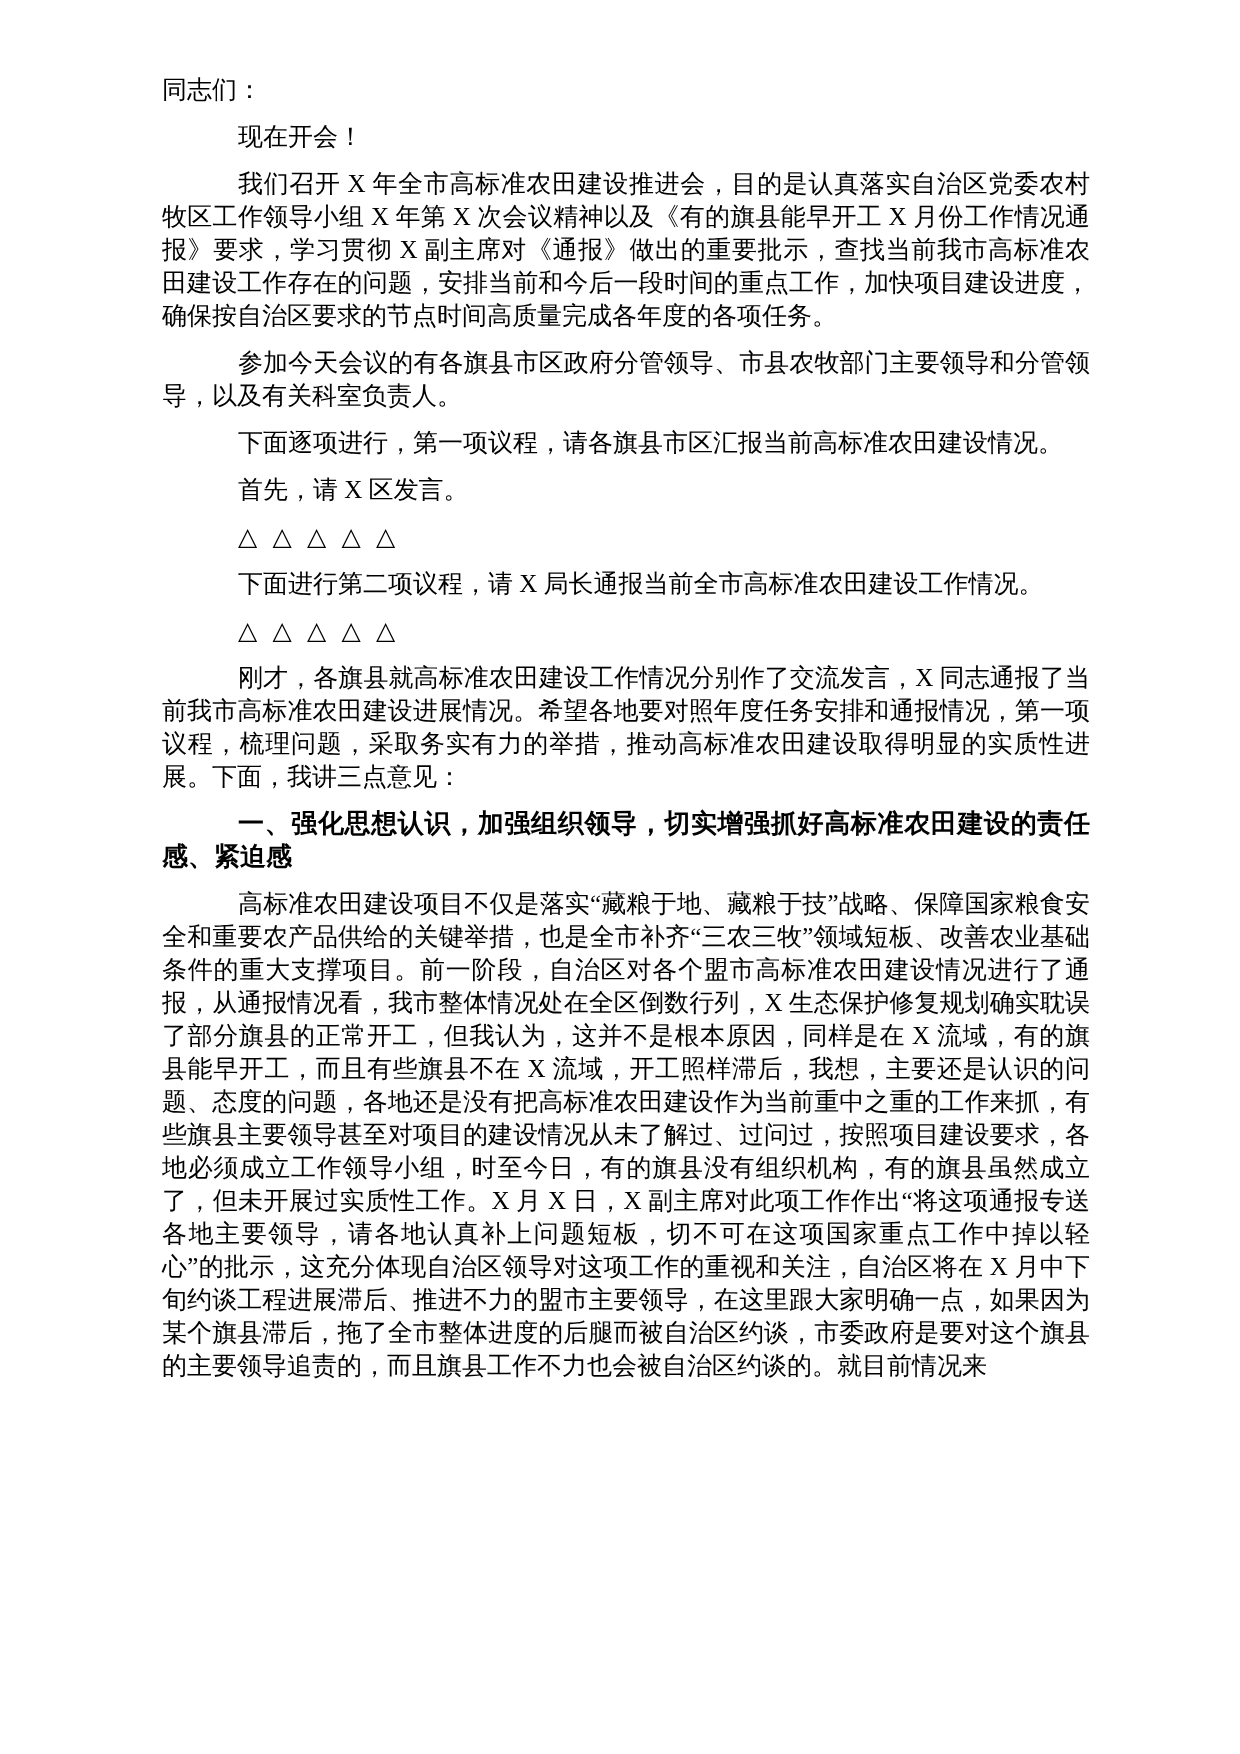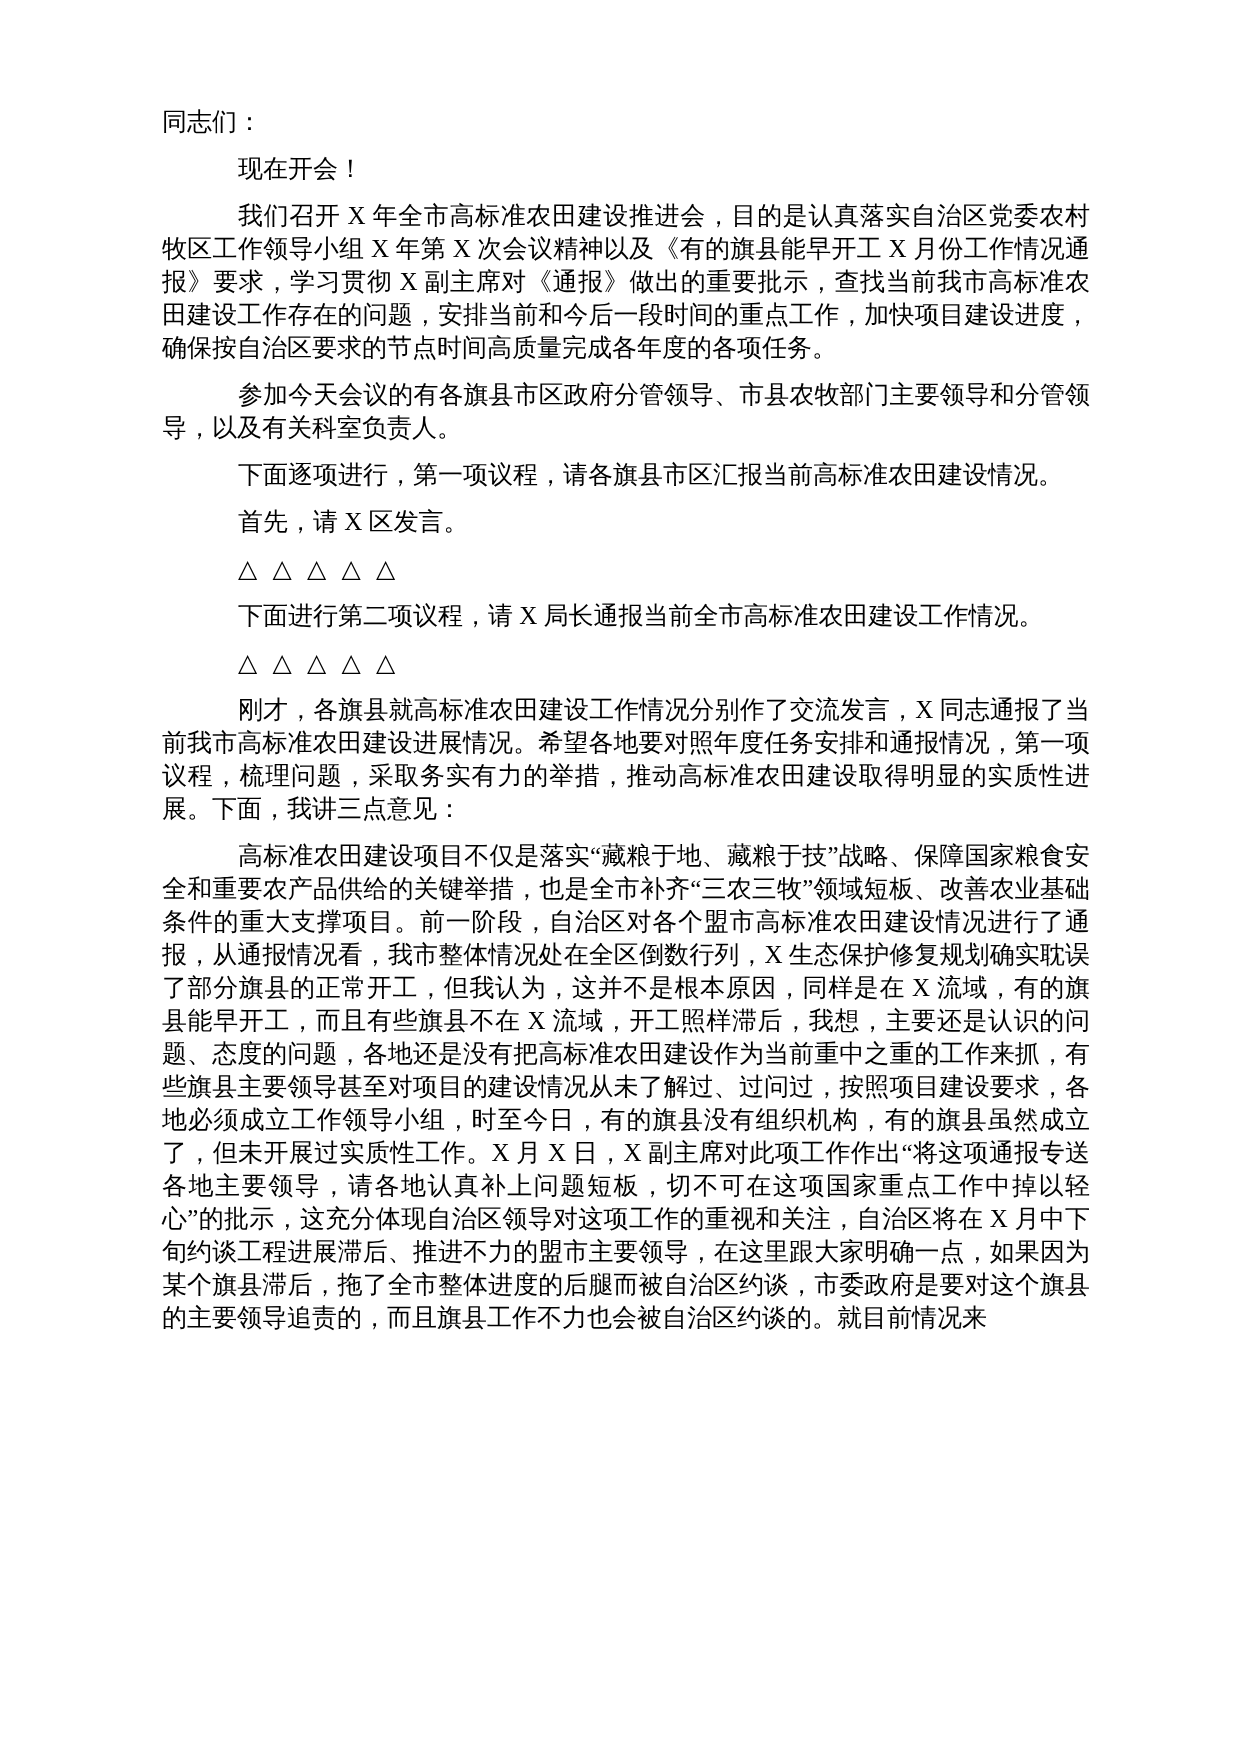--- a/index.html
+++ b/index.html
@@ -7,21 +7,21 @@
     padding: 0;
     background: #ffffff;
   }
   .page {
     position: relative;
     width: 1240px;
     height: 1754px;
     box-sizing: border-box;
     background: #ffffff;
     color: #000000;
-    padding: 105px 150px 0 162px;
+    padding: 73px 150px 0 162px;
     font-family: "Liberation Serif", "DejaVu Serif", serif;
     font-size: 25px;
     line-height: 33px;
     overflow: hidden;
   }
   .para {
     margin: 0 0 14px 0;
     text-align: justify;
     text-indent: 76px;
     word-break: break-all;
@@ -46,14 +46,15 @@
   <p class="para no-indent">同志们：</p>
   <p class="para">现在开会！</p>
   <p class="para">我们召开 X 年全市高标准农田建设推进会，目的是认真落实自治区党委农村牧区工作领导小组 X 年第 X 次会议精神以及《有的旗县能早开工 X 月份工作情况通报》要求，学习贯彻 X 副主席对《通报》做出的重要批示，查找当前我市高标准农田建设工作存在的问题，安排当前和今后一段时间的重点工作，加快项目建设进度，确保按自治区要求的节点时间高质量完成各年度的各项任务。</p>
   <p class="para">参加今天会议的有各旗县市区政府分管领导、市县农牧部门主要领导和分管领导，以及有关科室负责人。</p>
   <p class="para">下面逐项进行，第一项议程，请各旗县市区汇报当前高标准农田建设情况。</p>
   <p class="para">首先，请 X 区发言。</p>
   <p class="para triangles">△ △ △ △ △</p>
   <p class="para">下面进行第二项议程，请 X 局长通报当前全市高标准农田建设工作情况。</p>
   <p class="para triangles">△ △ △ △ △</p>
   <p class="para">刚才，各旗县就高标准农田建设工作情况分别作了交流发言，X 同志通报了当前我市高标准农田建设进展情况。希望各地要对照年度任务安排和通报情况，第一项议程，梳理问题，采取务实有力的举措，推动高标准农田建设取得明显的实质性进展。下面，我讲三点意见：</p>
+  <p class="para heading">一、强化思想认识，加强组织领导，切实增强抓好高标准农田建设的责任感、紧迫感</p>
   <p class="para">高标准农田建设项目不仅是落实“藏粮于地、藏粮于技”战略、保障国家粮食安全和重要农产品供给的关键举措，也是全市补齐“三农三牧”领域短板、改善农业基础条件的重大支撑项目。前一阶段，自治区对各个盟市高标准农田建设情况进行了通报，从通报情况看，我市整体情况处在全区倒数行列，X 生态保护修复规划确实耽误了部分旗县的正常开工，但我认为，这并不是根本原因，同样是在 X 流域，有的旗县能早开工，而且有些旗县不在 X 流域，开工照样滞后，我想，主要还是认识的问题、态度的问题，各地还是没有把高标准农田建设作为当前重中之重的工作来抓，有些旗县主要领导甚至对项目的建设情况从未了解过、过问过，按照项目建设要求，各地必须成立工作领导小组，时至今日，有的旗县没有组织机构，有的旗县虽然成立了，但未开展过实质性工作。X 月 X 日，X 副主席对此项工作作出“将这项通报专送各地主要领导，请各地认真补上问题短板，切不可在这项国家重点工作中掉以轻心”的批示，这充分体现自治区领导对这项工作的重视和关注，自治区将在 X 月中下旬约谈工程进展滞后、推进不力的盟市主要领导，在这里跟大家明确一点，如果因为某个旗县滞后，拖了全市整体进度的后腿而被自治区约谈，市委政府是要对这个旗县的主要领导追责的，而且旗县工作不力也会被自治区约谈的。就目前情况来</p>
 </div>
 
 </body></html>

